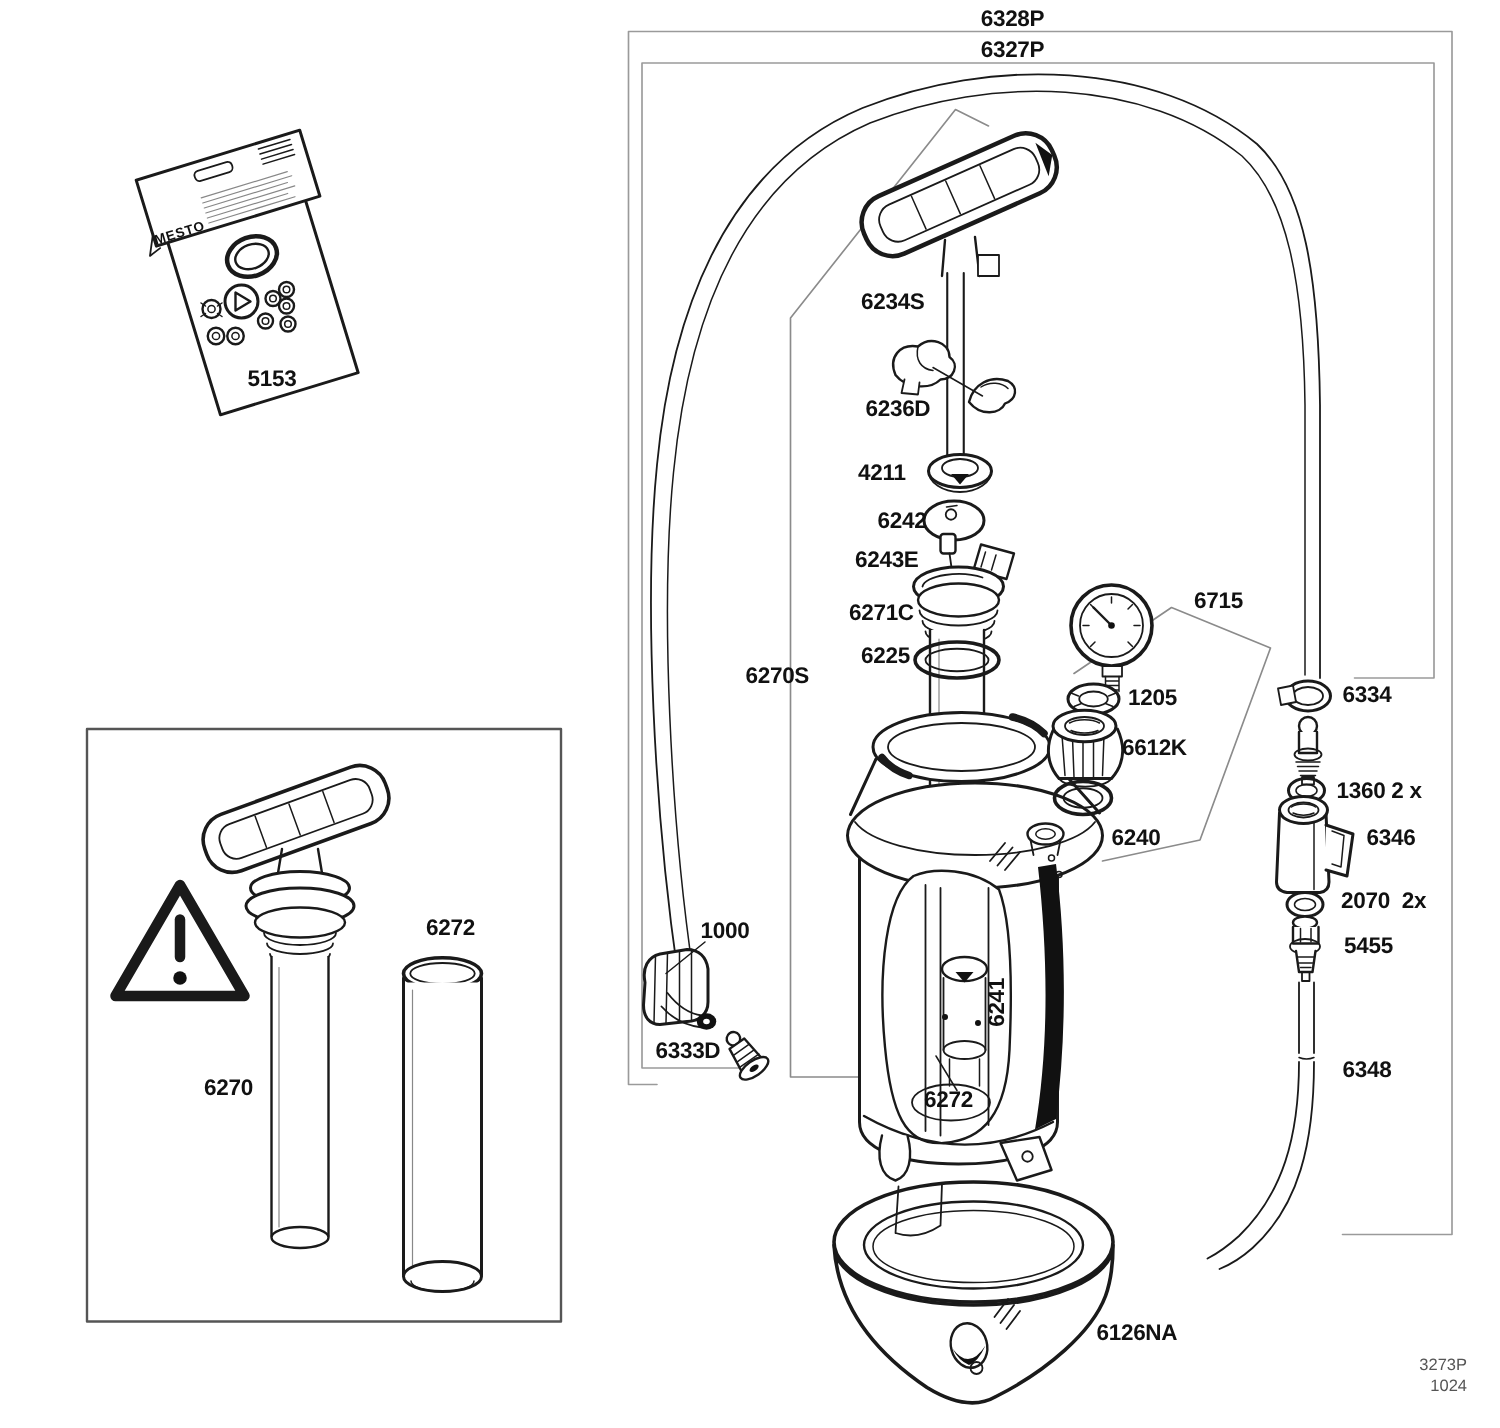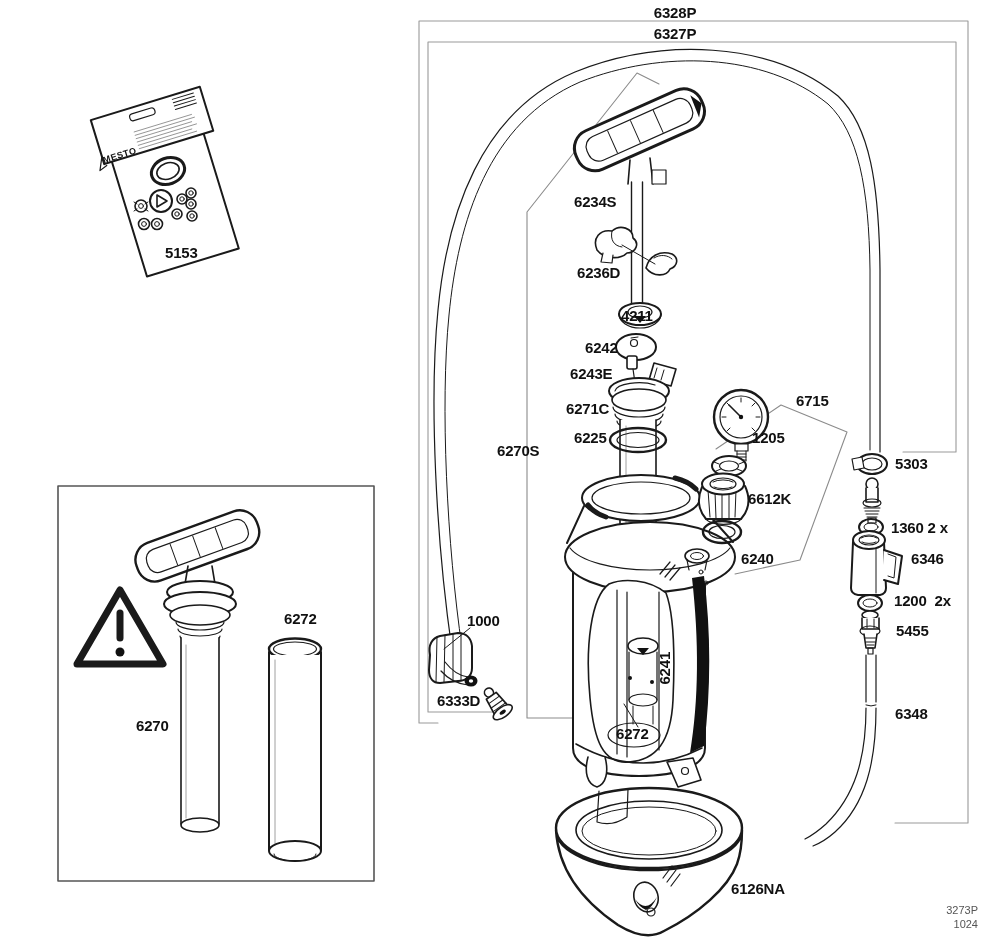--- a/index.html
+++ b/index.html
@@ -319,39 +319,39 @@
     <path class="t1" d="M 638 727 L 624 704"></path>
     <path class="t1" d="M 622 245 L 655 264"></path>
   </g>
 </svg>
 
 <div class="lbl lbl-c" style="left:675px;top:5px">6328P</div>
 <div class="lbl lbl-c" style="left:675px;top:26px">6327P</div>
 <div class="lbl" style="left:165px;top:245px">5153</div>
 <div class="lbl" style="left:574px;top:194px">6234S</div>
 <div class="lbl" style="left:577px;top:265px">6236D</div>
-<div class="lbl" style="left:621px;top:308px">4211</div>
+<div class="lbl" style="left:572px;top:308px">4211</div>
 <div class="lbl" style="left:585px;top:340px">6242</div>
 <div class="lbl" style="left:570px;top:366px">6243E</div>
 <div class="lbl" style="left:566px;top:401px">6271C</div>
 <div class="lbl" style="left:574px;top:430px">6225</div>
 <div class="lbl" style="left:796px;top:393px">6715</div>
-<div class="lbl" style="left:752px;top:430px">1205</div>
+<div class="lbl" style="left:752px;top:458px">1205</div>
 <div class="lbl" style="left:748px;top:491px">6612K</div>
 <div class="lbl" style="left:741px;top:551px">6240</div>
 <div class="lbl" style="left:497px;top:443px">6270S</div>
 <div class="lbl" style="left:467px;top:613px">1000</div>
 <div class="lbl" style="left:437px;top:693px">6333D</div>
 <div class="lbl lbl-rot" style="left:649px;top:660px">6241</div>
 <div class="lbl" style="left:616px;top:726px">6272</div>
 <div class="lbl" style="left:731px;top:881px">6126NA</div>
-<div class="lbl" style="left:895px;top:456px">5303</div>
+<div class="lbl" style="left:895px;top:456px">6334</div>
 <div class="lbl" style="left:891px;top:520px">1360 2 x</div>
 <div class="lbl" style="left:911px;top:551px">6346</div>
-<div class="lbl" style="left:894px;top:593px">1200  2x</div>
+<div class="lbl" style="left:894px;top:593px">2070  2x</div>
 <div class="lbl" style="left:896px;top:623px">5455</div>
 <div class="lbl" style="left:895px;top:706px">6348</div>
 <div class="lbl" style="left:136px;top:718px">6270</div>
 <div class="lbl" style="left:284px;top:611px">6272</div>
 
 <div class="doc" style="top:904px">3273P</div>
 <div class="doc" style="top:918px">1024</div>
 </div>
 
 </body></html>

